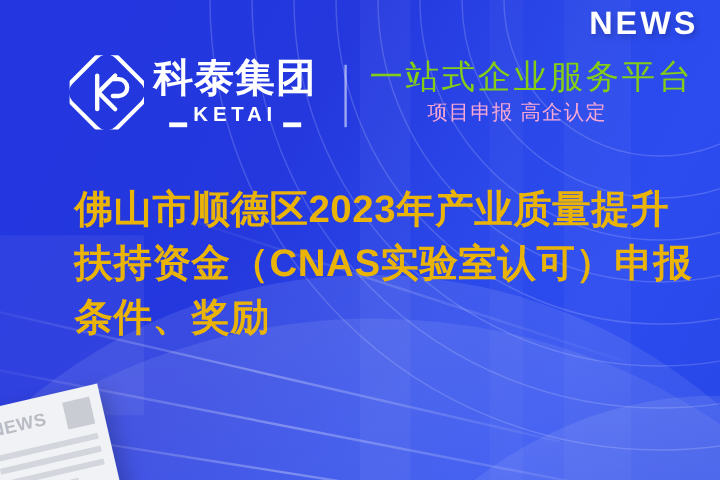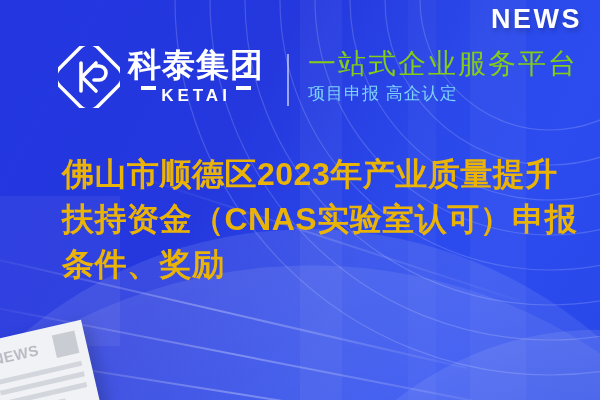--- a/index.html
+++ b/index.html
@@ -127,21 +127,21 @@
   .logo-cn {
     color: #ffffff;
     font-size: 33px;
     font-weight: 700;
     letter-spacing: 1px;
     line-height: 1.05;
     white-space: nowrap;
   }
   .logo-en {
     display: flex;
-    align-items: flex-start;
+    align-items: flex-end;
     gap: 5px;
     margin-top: 3px;
   }
   .logo-en .dash {
     display: block;
     width: 15px;
     height: 4px;
     background: #fff;
   }
   .logo-en .txt {
@@ -168,27 +168,28 @@
   }
   .tagline-main {
     color: #84cc16;
     font-size: 28px;
     letter-spacing: 2px;
     line-height: 1.18;
     white-space: nowrap;
     font-weight: 400;
   }
   .tagline-sub {
-    color: #7dd3fc;
+    color: #f9a8d4;
     font-size: 17px;
     letter-spacing: 1px;
     line-height: 1.3;
     margin-top: 3px;
     white-space: nowrap;
     font-weight: 400;
+    margin-left: 48px;
   }
 
   
   .title {
     position: absolute;
     left: 62px;
     top: 152px;
     width: 520px;
     color: #eab308;
     font-size: 32px;

